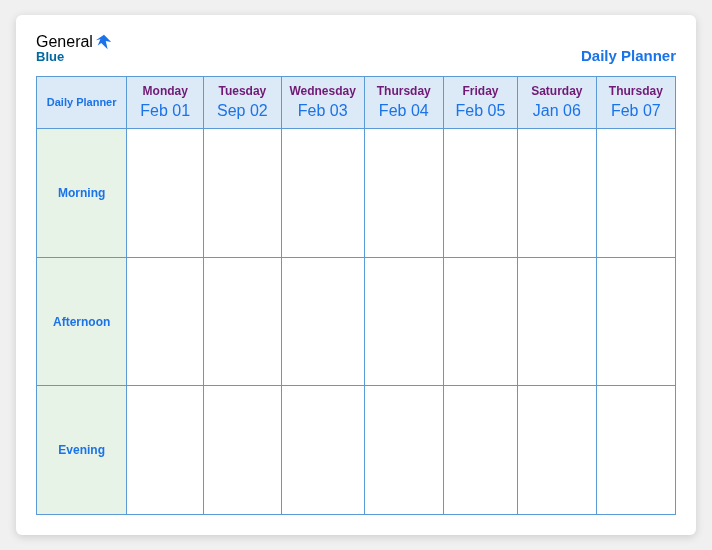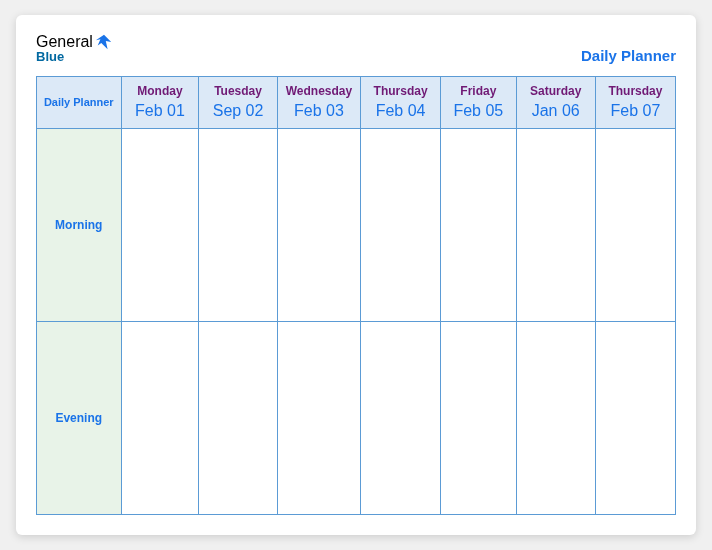--- a/index.html
+++ b/index.html
@@ -182,20 +182,30 @@
         <td class="row-header">Morning</td>
         <td></td>
         <td></td>
         <td></td>
         <td></td>
         <td></td>
         <td></td>
         <td></td>
       </tr>
       <tr>
+        <td class="row-header">Afternoon</td>
+        <td></td>
+        <td></td>
+        <td></td>
+        <td></td>
+        <td></td>
+        <td></td>
+        <td></td>
+      </tr>
+      <tr>
         <td class="row-header">Evening</td>
         <td></td>
         <td></td>
         <td></td>
         <td></td>
         <td></td>
         <td></td>
         <td></td>
       </tr>
     </tbody>

